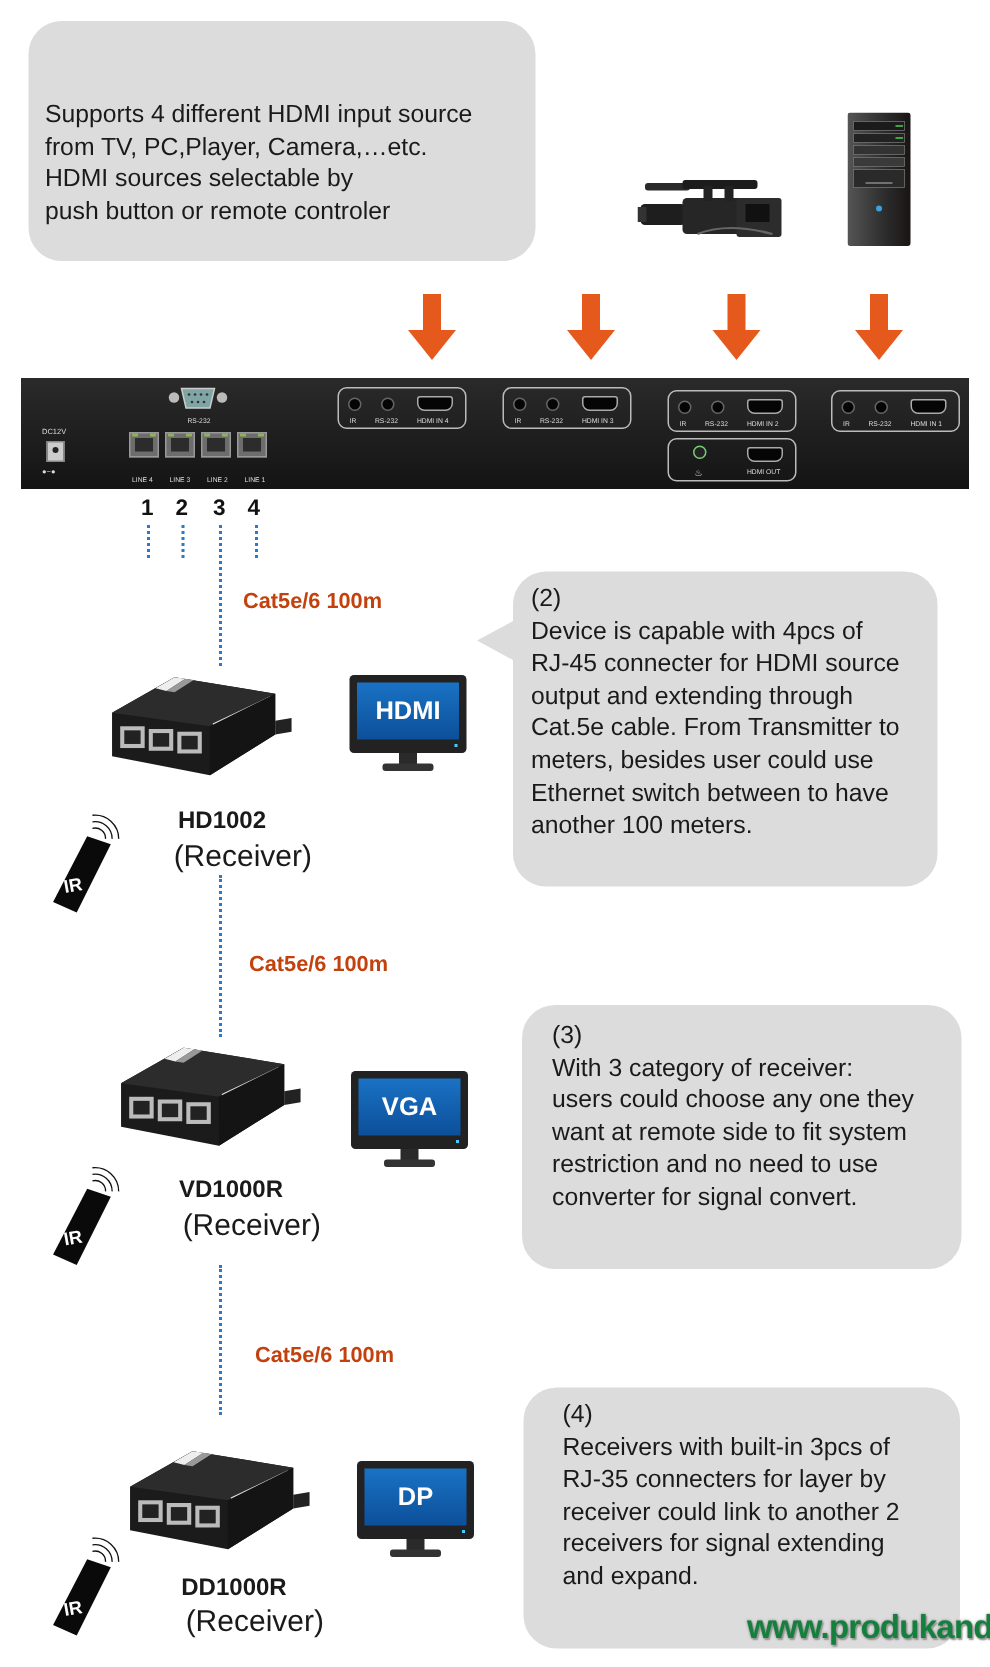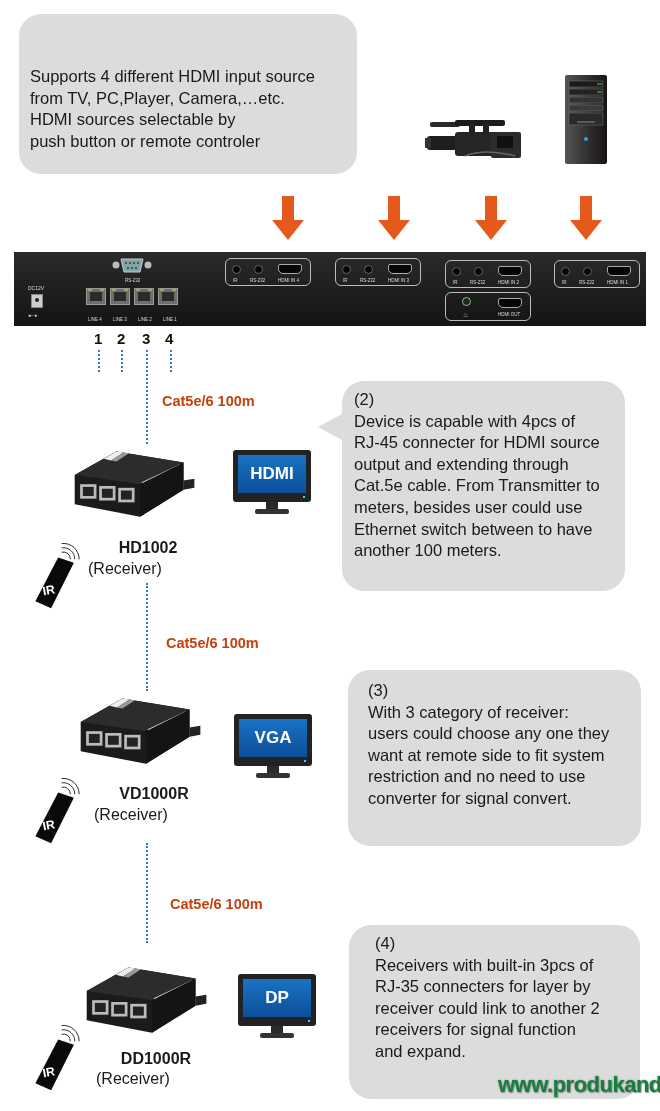--- a/index.html
+++ b/index.html
@@ -17,21 +17,21 @@
   .hdmi{position:absolute;width:22px;height:8px;background:#050505;border:1.5px solid #aaa;border-radius:2px 2px 5px 5px;top:5px;}
   .plabel{position:absolute;font-size:4.5px;color:#ddd;top:19px;white-space:nowrap;}
   .rj45{position:absolute;width:18px;height:15px;background:#6d6d6d;border:1px solid #999;top:36px;}
   .rj45 .hole{position:absolute;left:3px;top:3px;width:12px;height:9px;background:#2c2c2c;}
   .rj45 .led{position:absolute;top:0;width:4px;height:2px;background:#8fb35a;}
   .num{position:absolute;font-size:15px;font-weight:bold;color:#111;}
   .vdash{position:absolute;width:0;border-left:2px dotted #2a7ac7;}
   .cat{position:absolute;font-size:14.5px;font-weight:bold;color:#c2410c;}
   .device{position:absolute;width:136px;height:84px;}
   .model{position:absolute;font-size:16px;font-weight:bold;text-align:center;width:120px;}
-  .sub{position:absolute;font-size:16px;text-align:left;width:120px;}
+  .sub{position:absolute;font-size:20px;text-align:right;width:120px;}
   .monitor{position:absolute;width:78px;height:70px;}
   .monitor .frame{position:absolute;left:0;top:0;width:78px;height:52px;background:#222;border-radius:3px;}
   .monitor .screen{position:absolute;left:5px;top:5px;width:68px;height:38px;background:linear-gradient(#1a72c4,#0c4f9a);color:#fff;font-weight:bold;font-size:17px;display:flex;align-items:center;justify-content:center;}
   .monitor .neck{position:absolute;left:33px;top:52px;width:12px;height:8px;background:#2a2a2a;}
   .monitor .foot{position:absolute;left:22px;top:59px;width:34px;height:5px;background:#333;border-radius:2px;}
   .monitor .dot{position:absolute;left:70px;top:46px;width:2px;height:2px;background:#4cf;}
   .ir{position:absolute;width:60px;height:70px;}
   .callout{position:absolute;width:0;height:0;}
   .watermark{position:absolute;font-family:Liberation Sans, sans-serif;font-weight:bold;font-size:22px;color:#15803d;text-shadow:0 0 2px #888,1px 1px 1px #999;letter-spacing:-0.5px;margin-left:45px;}
 </style>
@@ -289,21 +289,21 @@
 
 <div class="vdash" style="left:146px;top:843px;height:100px"></div>
 <div class="cat" style="left:170px;top:896px">Cat5e/6 100m</div>
 
 <div class="bubble" style="left:349px;top:925px;width:291px;height:174px">
   <div class="abs" style="left:26px;top:8px">
     <div>(4)</div>
     <div>Receivers with built-in 3pcs of</div>
     <div>RJ-35 connecters for layer by</div>
     <div>receiver could link to another 2</div>
-    <div>receivers for signal function</div>
+    <div>receivers for signal extending</div>
     <div>and expand.</div>
   </div>
 </div>
 
 <svg class="device" style="left:74px;top:960px" width="150" height="84" viewBox="0 0 150 84">
     <use href="#devshape"></use>
   </svg>
 <div class="monitor" style="left:238px;top:974px">
   <div class="frame"></div>
     <div class="screen">DP</div>

